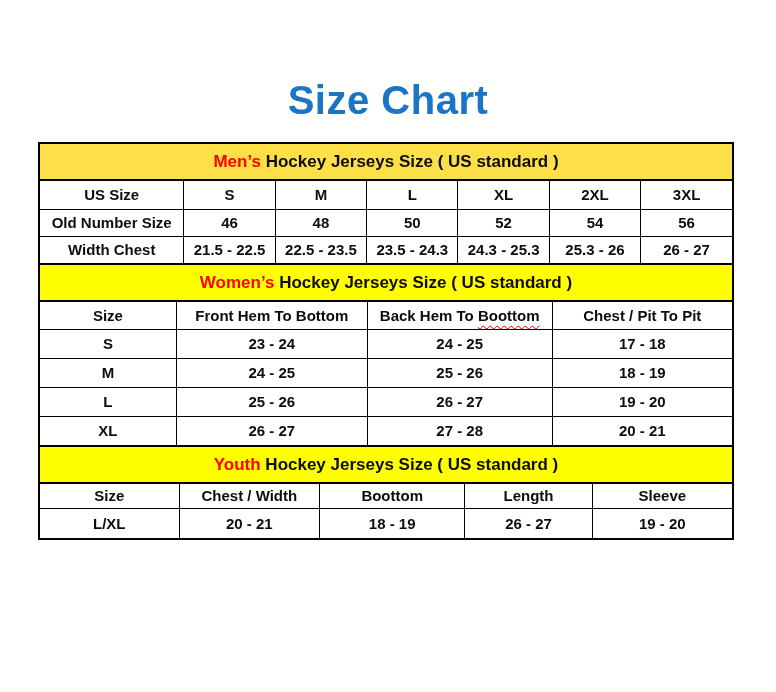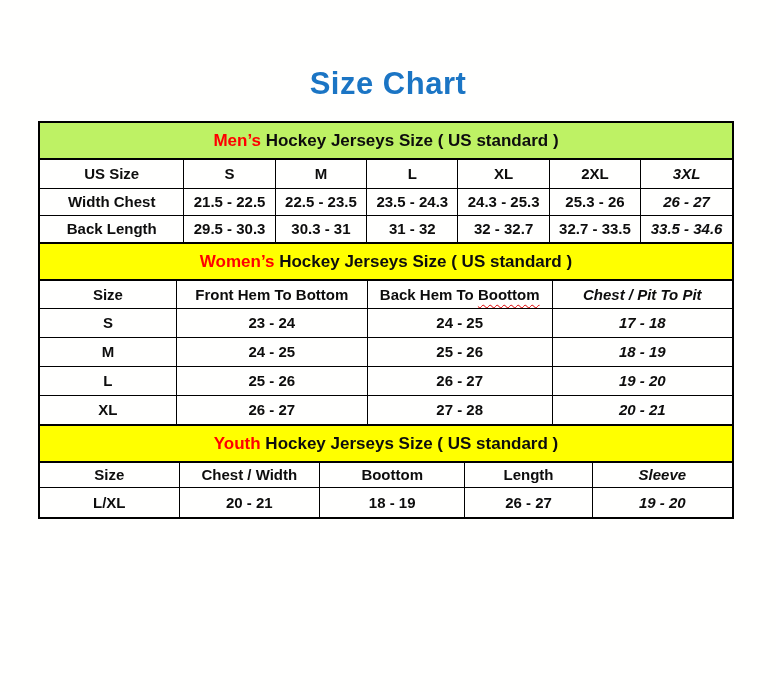--- a/index.html
+++ b/index.html
@@ -6,24 +6,24 @@
   html, body { margin: 0; padding: 0; }
   body {
     width: 776px; height: 692px;
     background: #fffffe;
     font-family: "Liberation Sans", sans-serif;
     font-weight: bold;
     color: #0d0d0d;
     overflow: hidden;
   }
   .page-title {
-    margin: 4px;
+    margin: 16px;
     padding-top: 62px;
     text-align: center;
-    font-size: 31px;
+    font-size: 40px;
     font-weight: bold;
     color: #1b75c4;
     letter-spacing: 0.5px;
   }
   .chart-wrap {
     width: 696px;
     margin: 19px 0 0 38px;
   }
   .size-section { border: 2.5px solid #000; }
   .size-section + .size-section { border-top: none; }
@@ -46,21 +46,21 @@
   th, td {
     border: 1.5px solid #000;
     text-align: center;
     vertical-align: middle;
     font-size: 15px;
     font-weight: bold;
     padding: 0;
     overflow: hidden;
   }
   tr > :first-child { border-left: none; }
-  tr > :last-child { border-right: none; font-style: italic; }
+  tr > :last-child { border-right: none; }
   thead tr > * { border-top: none; }
   tbody tr:last-child > * { border-bottom: none; }
   .sec-mens th   { height: 28px; }
   .sec-mens td   { height: 27px; }
   .sec-womens th { height: 27px; }
   .sec-womens td { height: 29px; }
   .sec-youth th  { height: 24px; }
   .sec-youth td  { height: 30px; }
   .squiggle {
     text-decoration: underline;
@@ -72,21 +72,21 @@
   }
 </style>
 </head>
 <body style="background: rgb(255, 255, 254);">
 
 <h1 class="page-title" style="color: rgb(27, 117, 196);">Size Chart</h1>
 
 <div class="chart-wrap">
 
   <section class="size-section">
-    <div class="band" style="background: #bef264;">
+    <div class="band" style="background: #fde047;">
       <span class="band-accent" style="color: rgb(255, 0, 0);">Men’s</span>
         <span> Hockey Jerseys Size ( US standard )</span>
     </div>
     <table class="sec-mens">
       <colgroup>
         <col style="width:20.8%">
           <col style="width:13.2%">
           <col style="width:13.2%">
           <col style="width:13.2%">
           <col style="width:13.2%">
@@ -99,36 +99,36 @@
             <th>S</th>
             <th>M</th>
             <th>L</th>
             <th>XL</th>
             <th>2XL</th>
             <th>3XL</th>
           </tr>
         </thead>
       <tbody>
           <tr>
+            <td>Old Number Size</td>
+            <td>46</td>
+            <td>48</td>
+            <td>50</td>
+            <td>52</td>
+            <td>54</td>
+            <td>56</td>
+          </tr>
+          <tr>
             <td>Width Chest</td>
             <td>21.5 - 22.5</td>
             <td>22.5 - 23.5</td>
             <td>23.5 - 24.3</td>
             <td>24.3 - 25.3</td>
             <td>25.3 - 26</td>
             <td>26 - 27</td>
-          </tr>
-          <tr>
-            <td>Back Length</td>
-            <td>29.5 - 30.3</td>
-            <td>30.3 - 31</td>
-            <td>31 - 32</td>
-            <td>32 - 32.7</td>
-            <td>32.7 - 33.5</td>
-            <td>33.5 - 34.6</td>
           </tr>
         </tbody>
     </table>
   </section>
 
   <section class="size-section">
     <div class="band" style="background: rgb(255, 255, 0);">
       <span class="band-accent" style="color: rgb(255, 0, 0);">Women’s</span>
         <span> Hockey Jerseys Size ( US standard )</span>
     </div>

